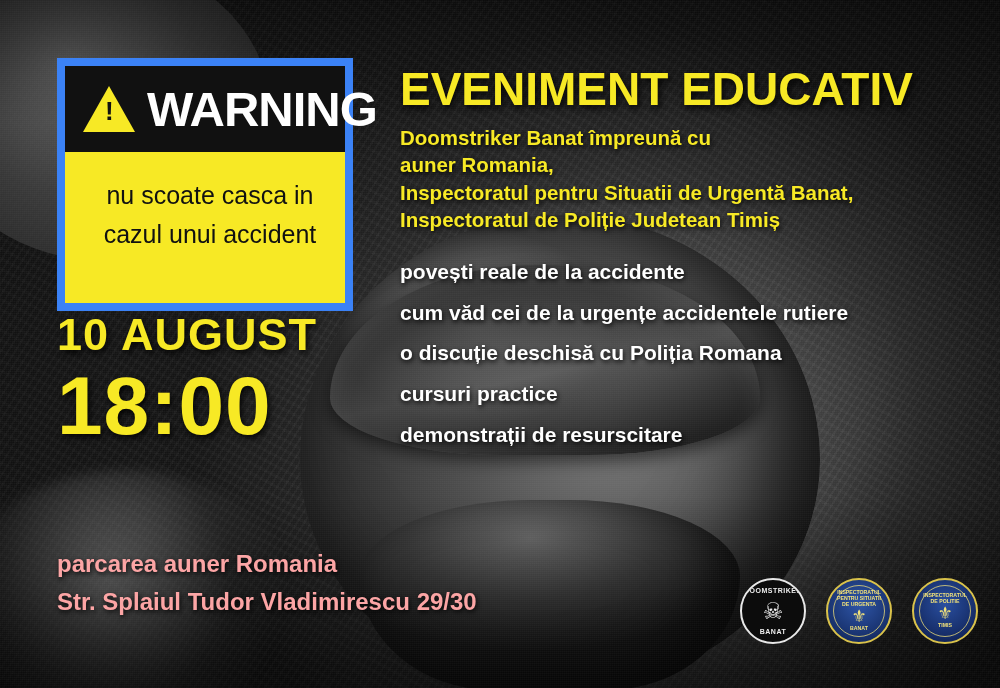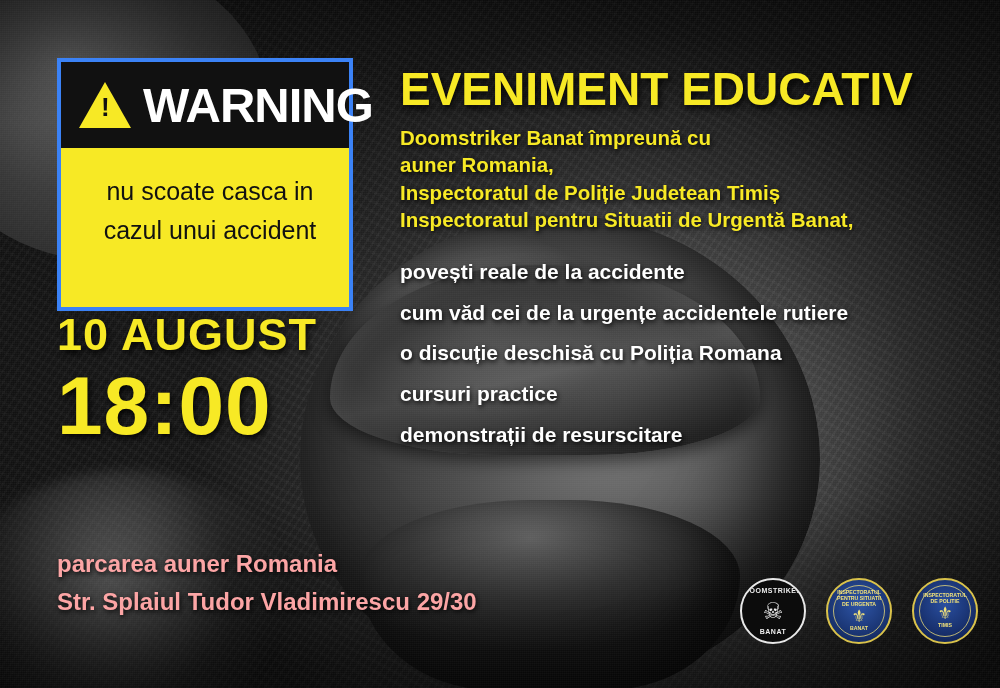--- a/index.html
+++ b/index.html
@@ -95,21 +95,21 @@
       repeating-linear-gradient(0deg, rgba(255,255,255,.018) 0 1px, rgba(0,0,0,0) 1px 2px),
       repeating-linear-gradient(90deg, rgba(255,255,255,.015) 0 1px, rgba(0,0,0,0) 1px 2px);
   }
 
   
   .warning-sign {
     position: absolute;
     left: 57px; top: 58px;
     width: 296px; height: 253px;
     background: #f7e925;
-    border: 4px solid #3b82f6;
+    border: 8px solid #3b82f6;
     box-sizing: border-box;
   }
   .warning-bar {
     height: 86px;
     background: #111;
     display: flex;
     align-items: center;
     padding-left: 18px;
     box-sizing: border-box;
   }
@@ -331,22 +331,22 @@
     <div class="venue-line">parcarea auner Romania</div>
     <div class="venue-line">Str. Splaiul Tudor Vladimirescu 29/30</div>
   </div>
 
   <div class="right">
     <div class="headline">EVENIMENT EDUCATIV</div>
 
     <div class="org-list">
       <div>Doomstriker Banat împreună cu</div>
       <div>auner Romania,</div>
+      <div>Inspectoratul pentru Situatii de Urgentă Banat,</div>
       <div>Inspectoratul de Poliție Judetean Timiș</div>
-      <div>Inspectoratul pentru Situatii de Urgentă Banat,</div>
     </div>
 
 
     <div class="topics">
       <div>povești reale de la accidente</div>
       <div>cum văd cei de la urgențe accidentele rutiere</div>
       <div>o discuție deschisă cu Poliția Romana</div>
       <div>cursuri practice</div>
       <div>demonstrații de resurscitare</div>
     </div>

